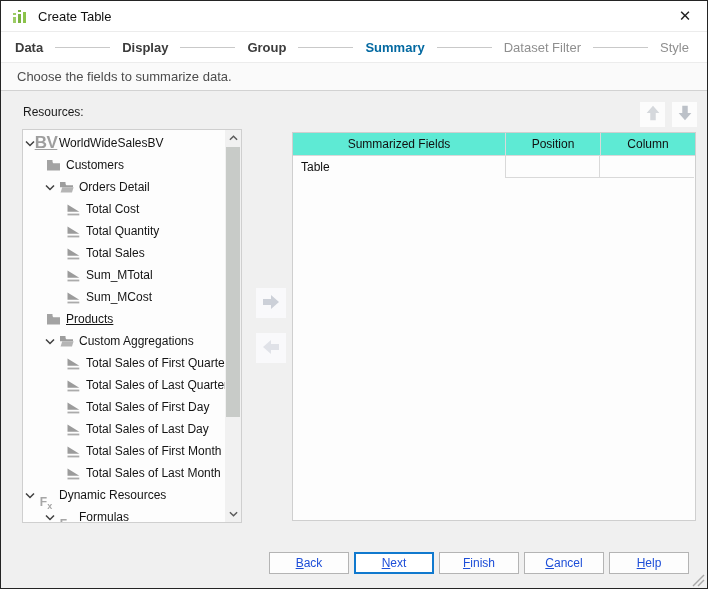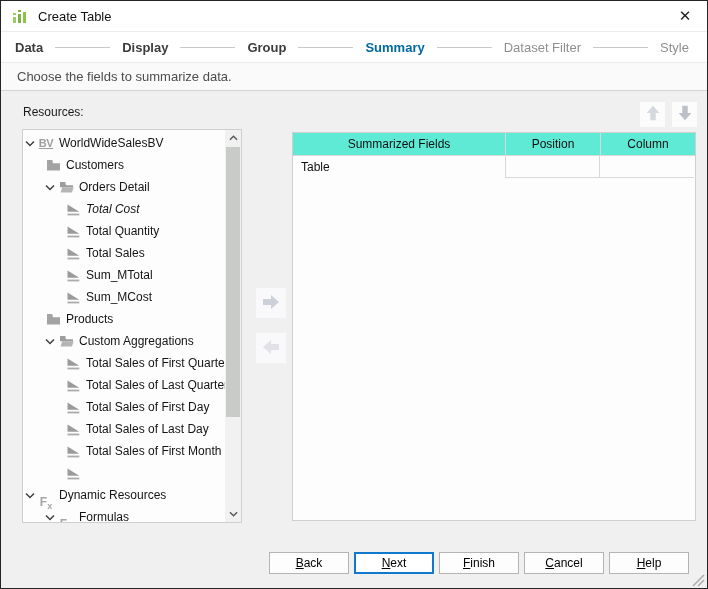--- a/index.html
+++ b/index.html
@@ -29,21 +29,21 @@
   
   .updown { position:absolute; left:639px; top:101px; display:flex; gap:7px; }
   .ud-btn { width:25px; height:25px; background:#fcfcfc; border:none; padding:0; display:grid; place-items:center; }
 
   
   .tree-panel { position:absolute; left:21px; top:128px; width:220px; height:394px; background:#fdfdfd; border:1px solid #cfcfcf; }
   .tree-rows { position:absolute; left:0; top:0; right:16px; bottom:0; overflow:hidden; padding-top:2px; }
   .tree-row { height:22px; display:flex; align-items:center; font-size:12px; color:#141414; white-space:nowrap; }
   .chev { width:10px; height:7px; margin-right:3px; flex:0 0 auto; display:flex; }
   .ticon { width:16px; margin-right:5px; flex:0 0 auto; display:flex; align-items:center; justify-content:center; }
-  .bv-text { font-weight:bold; font-size:11px; color:#9e9e9e; letter-spacing:-0.5px;text-decoration:underline; }
+  .bv-text { font-weight:bold; font-size:17px; color:#9e9e9e; letter-spacing:-0.5px;text-decoration:underline; }
   .fx-text { font-weight:bold; font-size:12px; color:#a6a6a6;margin-top:17px; }
   .fx-text sub { font-size:9px; font-weight:bold; }
 
   
   .vscroll { position:absolute; top:0; right:0; bottom:0; width:16px; background:#f1f1f1; }
   .sb-arrow { position:absolute; left:0; width:16px; height:16px; display:grid; place-items:center; }
   .sb-arrow.up { top:0; } .sb-arrow.down { bottom:0; }
   .sb-thumb { position:absolute; left:1px; top:17px; width:14px; height:270px; background:#c8cbc8; }
 
   
@@ -58,21 +58,21 @@
   .hc0 { width:213px; } .hc1 { width:95px; } .hc2 { width:94px; }
   .rp-row { display:flex; height:22px; }
   .rp-cell-field { width:213px; padding-left:8px; display:flex; align-items:center; font-size:12px; color:#111111; }
   .rp-cell-box { border-right:1px solid #d9d9d9; border-bottom:1px solid #d9d9d9; }
   .rp-cell-box.first { border-left:1px solid #d9d9d9; margin-left:-1px; }
   .rp-cell-box.last { border-right:none; }
   .bc1 { width:95px; } .bc2 { width:94px; }
 
   
   .footer { position:absolute; left:0; right:0; top:551px; height:22px; display:flex; justify-content:flex-end; padding-right:18px; gap:5px; }
-  .btn { width:80px; height:22px; background:#fdfdfd; border:1px solid #b4b4b4; font-size:12px; color:#000000; font-family:"Liberation Sans", sans-serif; display:grid; place-items:center; padding:0; }
+  .btn { width:80px; height:22px; background:#fdfdfd; border:1px solid #b4b4b4; font-size:12px; color:#1d4ed8; font-family:"Liberation Sans", sans-serif; display:grid; place-items:center; padding:0; }
   .btn.default { border-color:#1079ce; box-shadow:inset 0 0 0 1px #1079ce; background:#ffffff; }
   .btn u { text-decoration:underline; }
 
   .resize-grip { position:absolute; right:2px; bottom:2px; width:13px; height:13px; }
 </style>
 </head>
 <body>
 
 <div class="dialog">
 
@@ -157,21 +157,21 @@
           </span>
           <span class="ticon">
             <svg width="15" height="13" viewBox="0 0 15 13">
               <rect x="1" y="1" width="5.5" height="2.5" fill="#9d9d9d"></rect>
               <path d="M1 2.5 h5 l1.3 1.8 h6.7 v2 h-13 Z" fill="#9d9d9d"></path>
               <path d="M1.6 11.5 L3.2 6.3 H14.6 L13 11.5 Z" fill="#b5b5b5"></path>
             </svg>
           </span>
           <span>Orders Detail</span>
         </div>
-        <div class="tree-row" style="padding-left: 42px; font-style: italic;">
+        <div class="tree-row" style="padding-left: 42px;">
           <span class="ticon">
             <svg width="15" height="13" viewBox="0 0 15 13">
               <path d="M1.5 1.5 L1.5 8.8 L13.3 8.8 Z" fill="#9b9b9b"></path>
               <rect x="1.5" y="10.6" width="11.8" height="1.8" fill="#ababab"></rect>
             </svg>
           </span>
           <span>Total Cost</span>
         </div>
         <div class="tree-row" style="padding-left: 42px;">
           <span class="ticon">
@@ -202,21 +202,21 @@
         </div>
         <div class="tree-row" style="padding-left: 42px;">
           <span class="ticon">
             <svg width="15" height="13" viewBox="0 0 15 13">
               <path d="M1.5 1.5 L1.5 8.8 L13.3 8.8 Z" fill="#9b9b9b"></path>
               <rect x="1.5" y="10.6" width="11.8" height="1.8" fill="#ababab"></rect>
             </svg>
           </span>
           <span>Sum_MCost</span>
         </div>
-        <div class="tree-row" style="padding-left: 22px;">
+        <div class="tree-row" style="padding-left: 22px; text-decoration: underline;">
           <span class="ticon">
             <svg width="15" height="13" viewBox="0 0 15 13">
               <path d="M1 2.5 h5 l1.3 1.8 h6.7 v7.2 h-13 Z" fill="#a3a3a3"></path>
               <rect x="1" y="1" width="5.5" height="2.5" fill="#a3a3a3"></rect>
             </svg>
           </span>
           <span>Products</span>
         </div>
         <div class="tree-row" style="padding-left: 22px;">
           <span class="chev">
@@ -278,20 +278,21 @@
           </span>
           <span>Total Sales of First Month</span>
         </div>
         <div class="tree-row" style="padding-left: 42px;">
           <span class="ticon">
             <svg width="15" height="13" viewBox="0 0 15 13">
               <path d="M1.5 1.5 L1.5 8.8 L13.3 8.8 Z" fill="#9b9b9b"></path>
               <rect x="1.5" y="10.6" width="11.8" height="1.8" fill="#ababab"></rect>
             </svg>
           </span>
+          <span>Total Sales of Last Month</span>
         </div>
         <div class="tree-row" style="padding-left: 2px;">
           <span class="chev">
             <svg width="10" height="7" viewBox="0 0 10 7">
               <path d="M1 1.5 L5 5.5 L9 1.5" stroke="#3f3f3f" stroke-width="1.5" fill="none"></path>
             </svg>
           </span>
           <span class="ticon">
             <span class="fx-text">F<sub>x</sub></span>
           </span>

